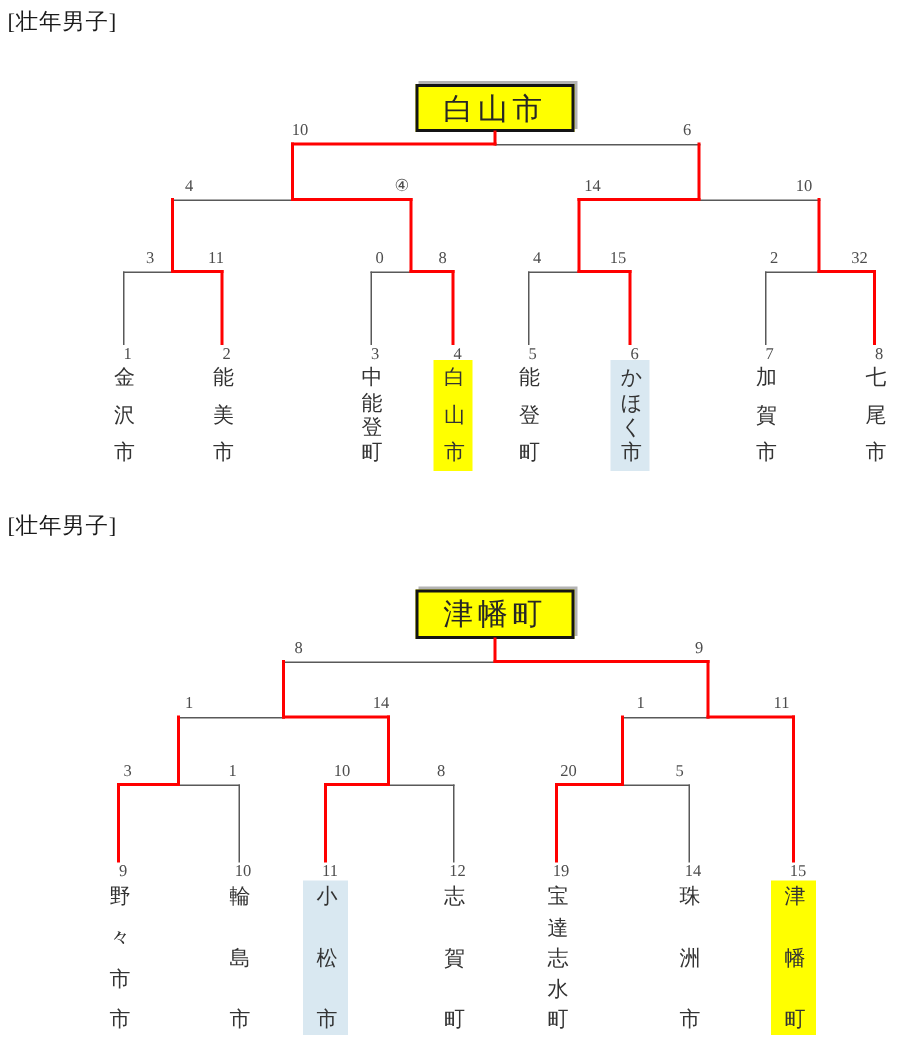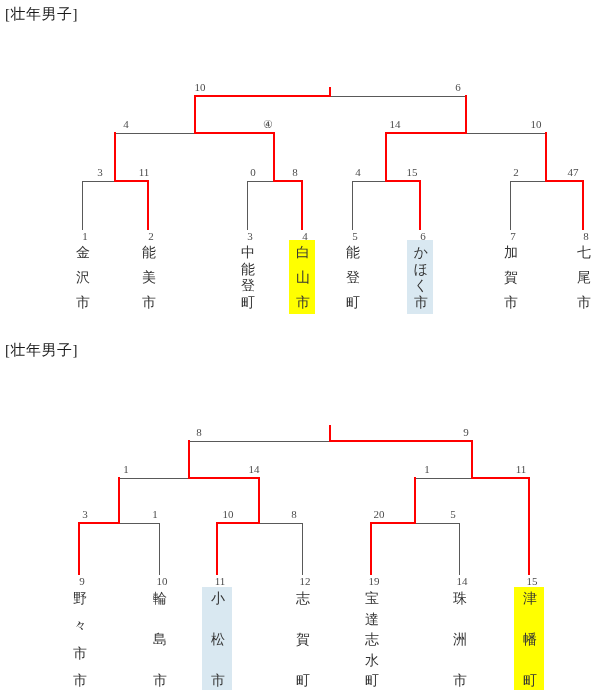--- a/index.html
+++ b/index.html
@@ -21,22 +21,24 @@
   .vname span{display:block;}
   .hl{position:absolute;transform:translateX(-50%);}
   .hl.champion{background:#ffff00;}
   .hl.runnerup{background:#d9e8f1;}
 </style>
 </head>
 <body>
 
 <div class="page">
   <div class="hdr" style="left:5px;top:5px">[壮年男子]</div>
+  <div class="champ" style="left:277px;top:56px;width:106px;height:32px">白山市</div>
 
   <div class="hdr" style="left:5px;top:341px">[壮年男子]</div>
+  <div class="champ" style="left:277px;top:393px;width:106px;height:33px">津幡町</div>
 
   <div id="bracket-layer">
       <div class="hl champion" style="left: 302px; top: 240px; width: 26px; height: 74px;"></div>
       <div class="hl runnerup" style="left: 420px; top: 240px; width: 26px; height: 74px;"></div>
       <div class="seg w" style="left: 194px; top: 95px; width: 137px; height: 2px;"></div>
       <div class="seg l" style="left: 330px; top: 96px; width: 137px; height: 1px;"></div>
       <div class="seg l" style="left: 115px; top: 133px; width: 81px; height: 1px;"></div>
       <div class="seg w" style="left: 194px; top: 132px; width: 81px; height: 2px;"></div>
       <div class="seg w" style="left: 385px; top: 132px; width: 82px; height: 2px;"></div>
       <div class="seg l" style="left: 466px; top: 133px; width: 81px; height: 1px;"></div>
@@ -69,21 +71,21 @@
       <div class="lbl" style="left: 268px; top: 118px;">④</div>
       <div class="lbl" style="left: 395px; top: 118px;">14</div>
       <div class="lbl" style="left: 536px; top: 118px;">10</div>
       <div class="lbl" style="left: 100px; top: 166px;">3</div>
       <div class="lbl" style="left: 144px; top: 166px;">11</div>
       <div class="lbl" style="left: 253px; top: 166px;">0</div>
       <div class="lbl" style="left: 295px; top: 166px;">8</div>
       <div class="lbl" style="left: 358px; top: 166px;">4</div>
       <div class="lbl" style="left: 412px; top: 166px;">15</div>
       <div class="lbl" style="left: 516px; top: 166px;">2</div>
-      <div class="lbl" style="left: 573px; top: 166px;">47</div>
+      <div class="lbl" style="left: 573px; top: 166px;">32</div>
       <div class="seed" style="left: 85px; top: 230px;">1</div>
       <div class="vname" style="left: 83px; top: 246px; width: 26px; height: 64px;">
         <span>金</span>
         <span>沢</span>
         <span>市</span>
       </div>
       <div class="seed" style="left: 151px; top: 230px;">2</div>
       <div class="vname" style="left: 149px; top: 246px; width: 26px; height: 64px;">
         <span>能</span>
         <span>美</span>

